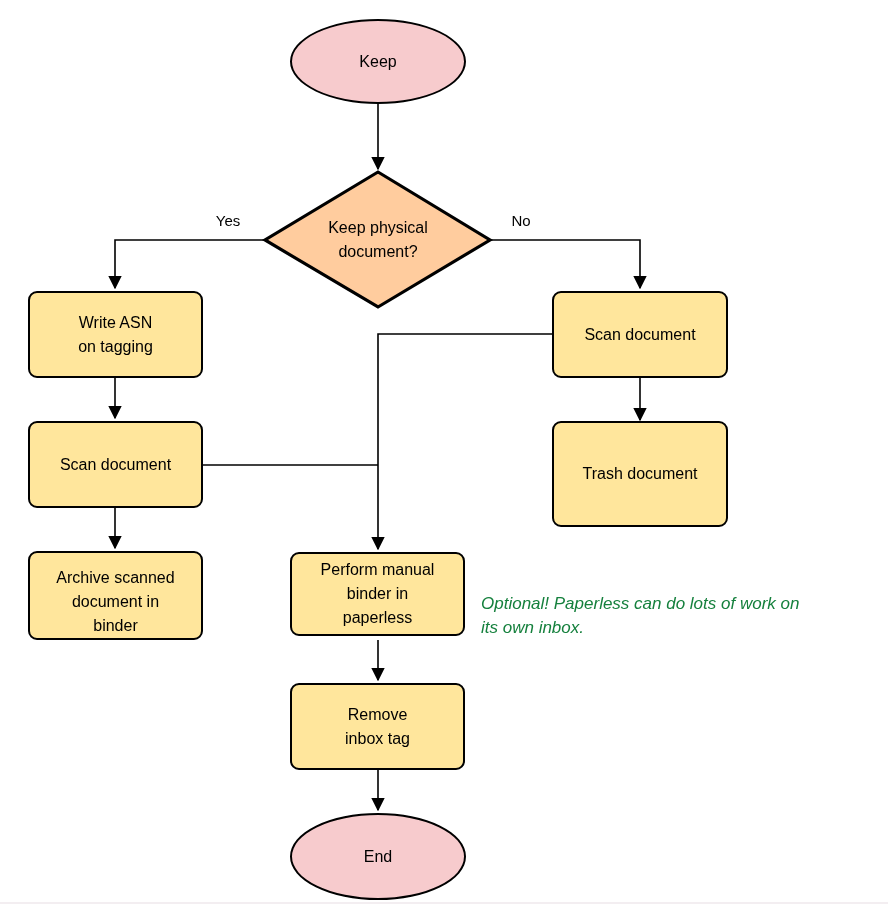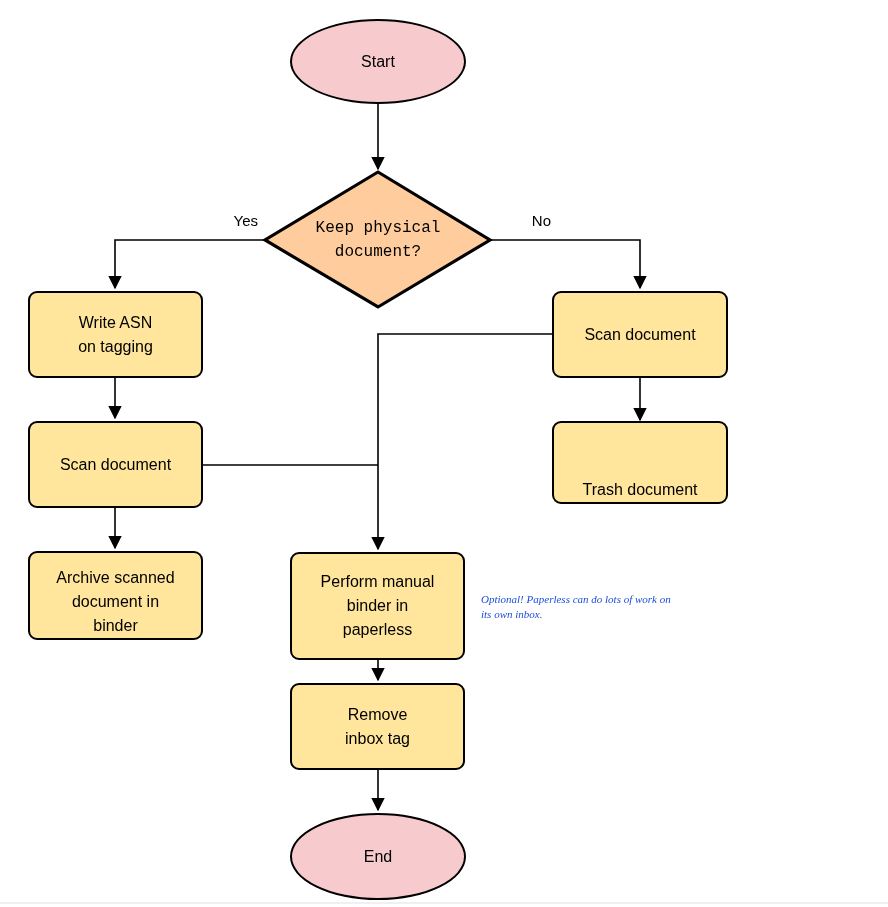--- a/index.html
+++ b/index.html
@@ -14,32 +14,31 @@
   #edges { position: absolute; left: 0; top: 0; width: 888px; height: 907px; }
   .node {
     position: absolute;
     display: flex; align-items: center; justify-content: center;
     text-align: center;
     font-size: 16px; line-height: 1.5; color: #000;
     box-sizing: border-box;
   }
   .process { background: #FFE69C; border: 2.6px solid #000; border-radius: 9px; }
   .terminal { background: #F7CBCD; border: 2.8px solid #000; border-radius: 50%; }
-  .diamond-label { background: transparent; font-family: Liberation Mono, monospace; }
+  .diamond-label { background: transparent; }
   .ln { display: block; }
   .edge-label {
     position: absolute;
-    font-size: 15px; color: #000; text-align: right;
+    font-size: 15px; color: #000; text-align: center;
     width: 60px;
   }
   .annotation {
     position: absolute;
-    font-size: 11px; font-style: italic; line-height: 1.4; color: #1d4ed8;
+    font-size: 17px; font-style: italic; line-height: 1.4; color: #15803d;
     text-align: left;
-    font-family: Liberation Serif, serif;
   }
   .page-bottom-border {
     position: absolute; left: 0; top: 902px; width: 888px; height: 2px;
     background: #f3eef1;
   }
 </style>
 </head>
 <body>
 
 <div id="canvas">
@@ -68,21 +67,21 @@
     <polyline points="203,465 378,465" fill="none" stroke="#000" stroke-width="1.6"></polyline>
 
     <polyline points="378,640 378,680" fill="none" stroke="#000" stroke-width="1.6" marker-end="url(#arrow)"></polyline>
 
     <polyline points="378,770 378,810" fill="none" stroke="#000" stroke-width="1.6" marker-end="url(#arrow)"></polyline>
 
     <polygon points="378,172 490,240 378,307 265,240" fill="#FFCC9E" stroke="#000" stroke-width="3.2"></polygon>
   </svg>
 
   <div class="node terminal" style="left:290px; top:19px; width:176px; height:85px;">
-    <span>Start</span>
+    <span>Keep</span>
   </div>
 
   <div class="node diamond-label" style="left:288px; top:207px; width:180px; height:66px;">
     <div>
       <span class="ln">Keep physical</span>
       <span class="ln">document?</span>
     </div>
   </div>
 
   <div class="edge-label" style="left:198px; top:212px;">Yes</div>
@@ -104,25 +103,25 @@
       <span class="ln">Archive scanned</span>
       <span class="ln">document in</span>
       <span class="ln">binder</span>
     </div>
   </div>
 
   <div class="node process" style="left:552px; top:291px; width:176px; height:87px;">
     <span>Scan document</span>
   </div>
 
-  <div class="node process" style="left:552px; top:421px; width:176px; height:83px;align-items:flex-end;">
+  <div class="node process" style="left:552px; top:421px; width:176px; height:106px;">
     <span>Trash document</span>
   </div>
 
-  <div class="node process" style="left:290px; top:552px; width:175px; height:108px;">
+  <div class="node process" style="left:290px; top:552px; width:175px; height:84px;">
     <div>
       <span class="ln">Perform manual</span>
       <span class="ln">binder in</span>
       <span class="ln">paperless</span>
     </div>
   </div>
 
   <div class="annotation" style="left:481px; top:592px; width:402px;">
     <span class="ln">Optional! Paperless can do lots of work on</span>
     <span class="ln">its own inbox.</span>

